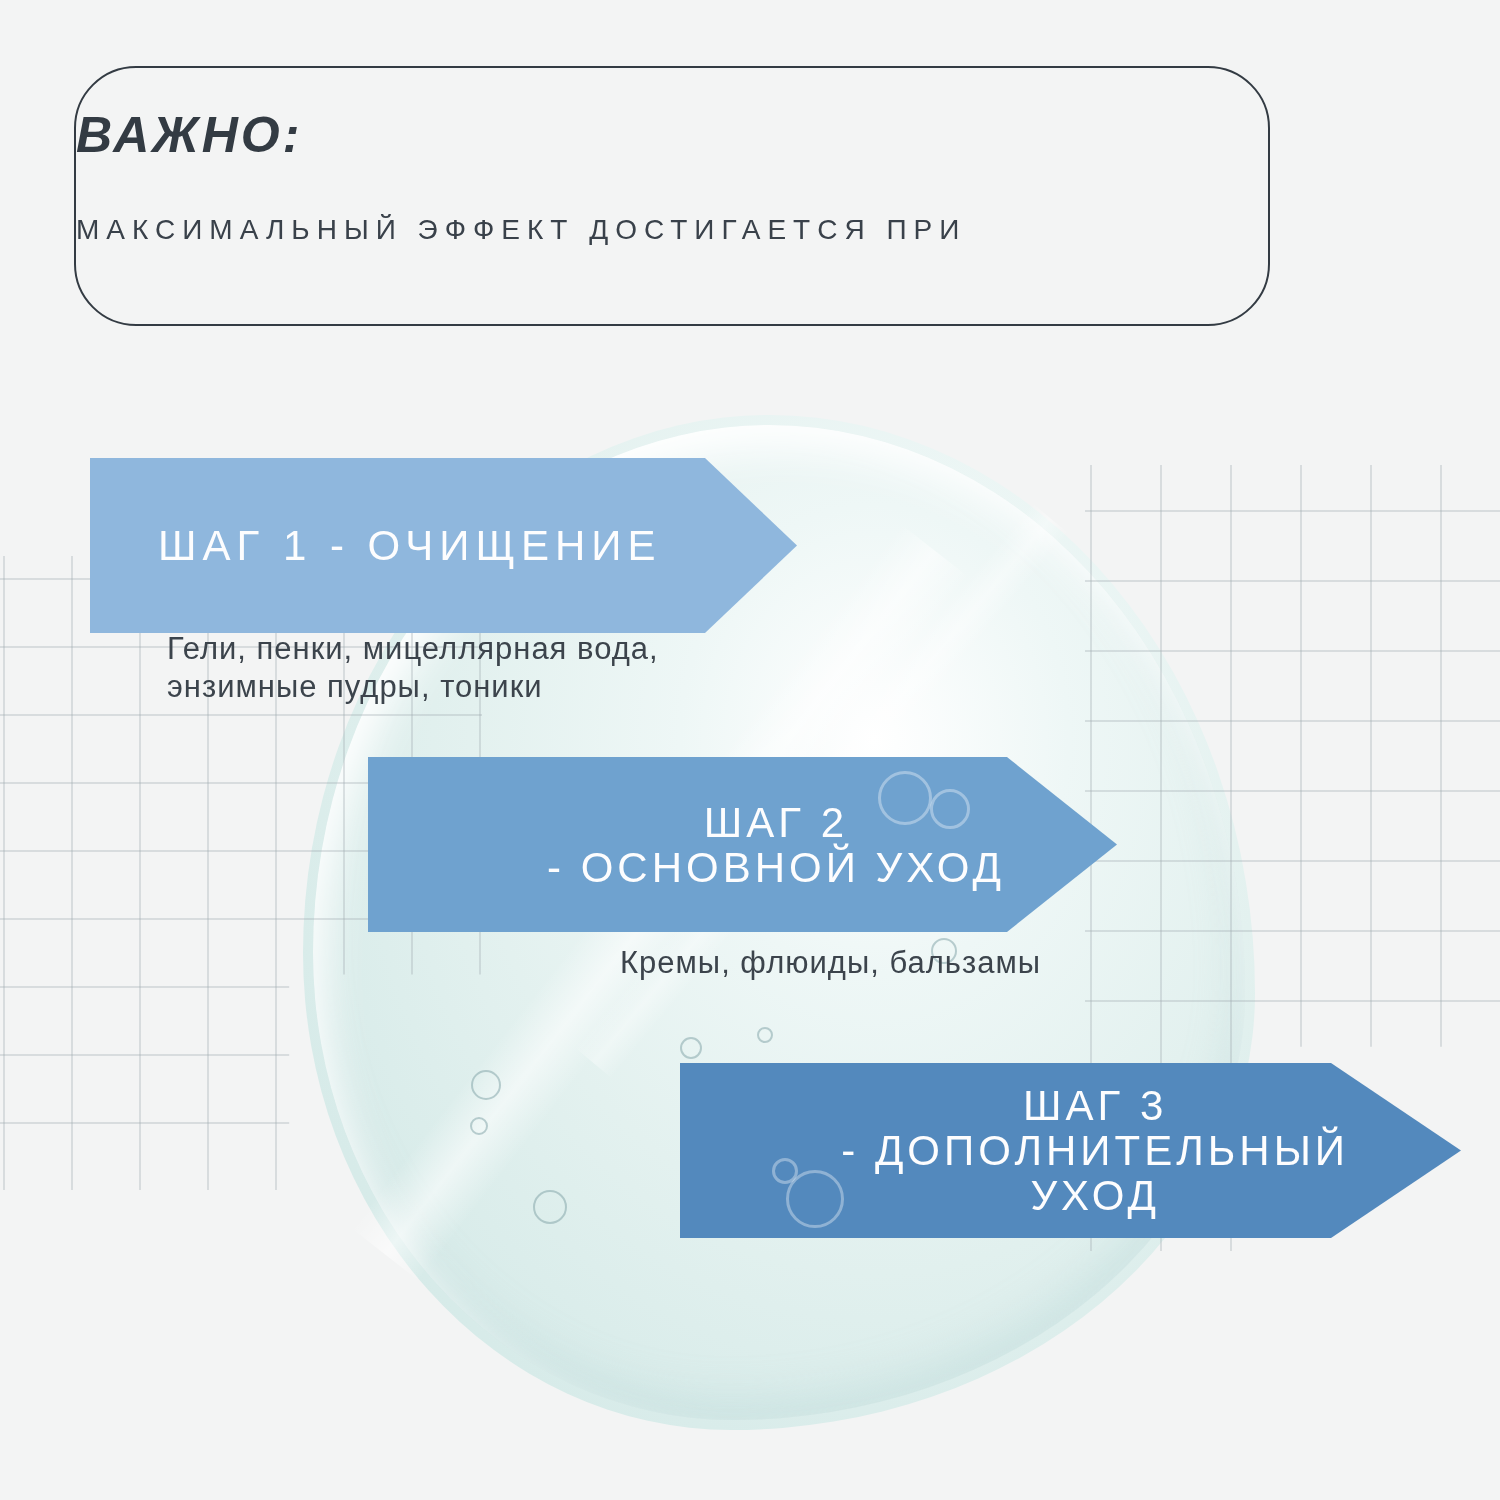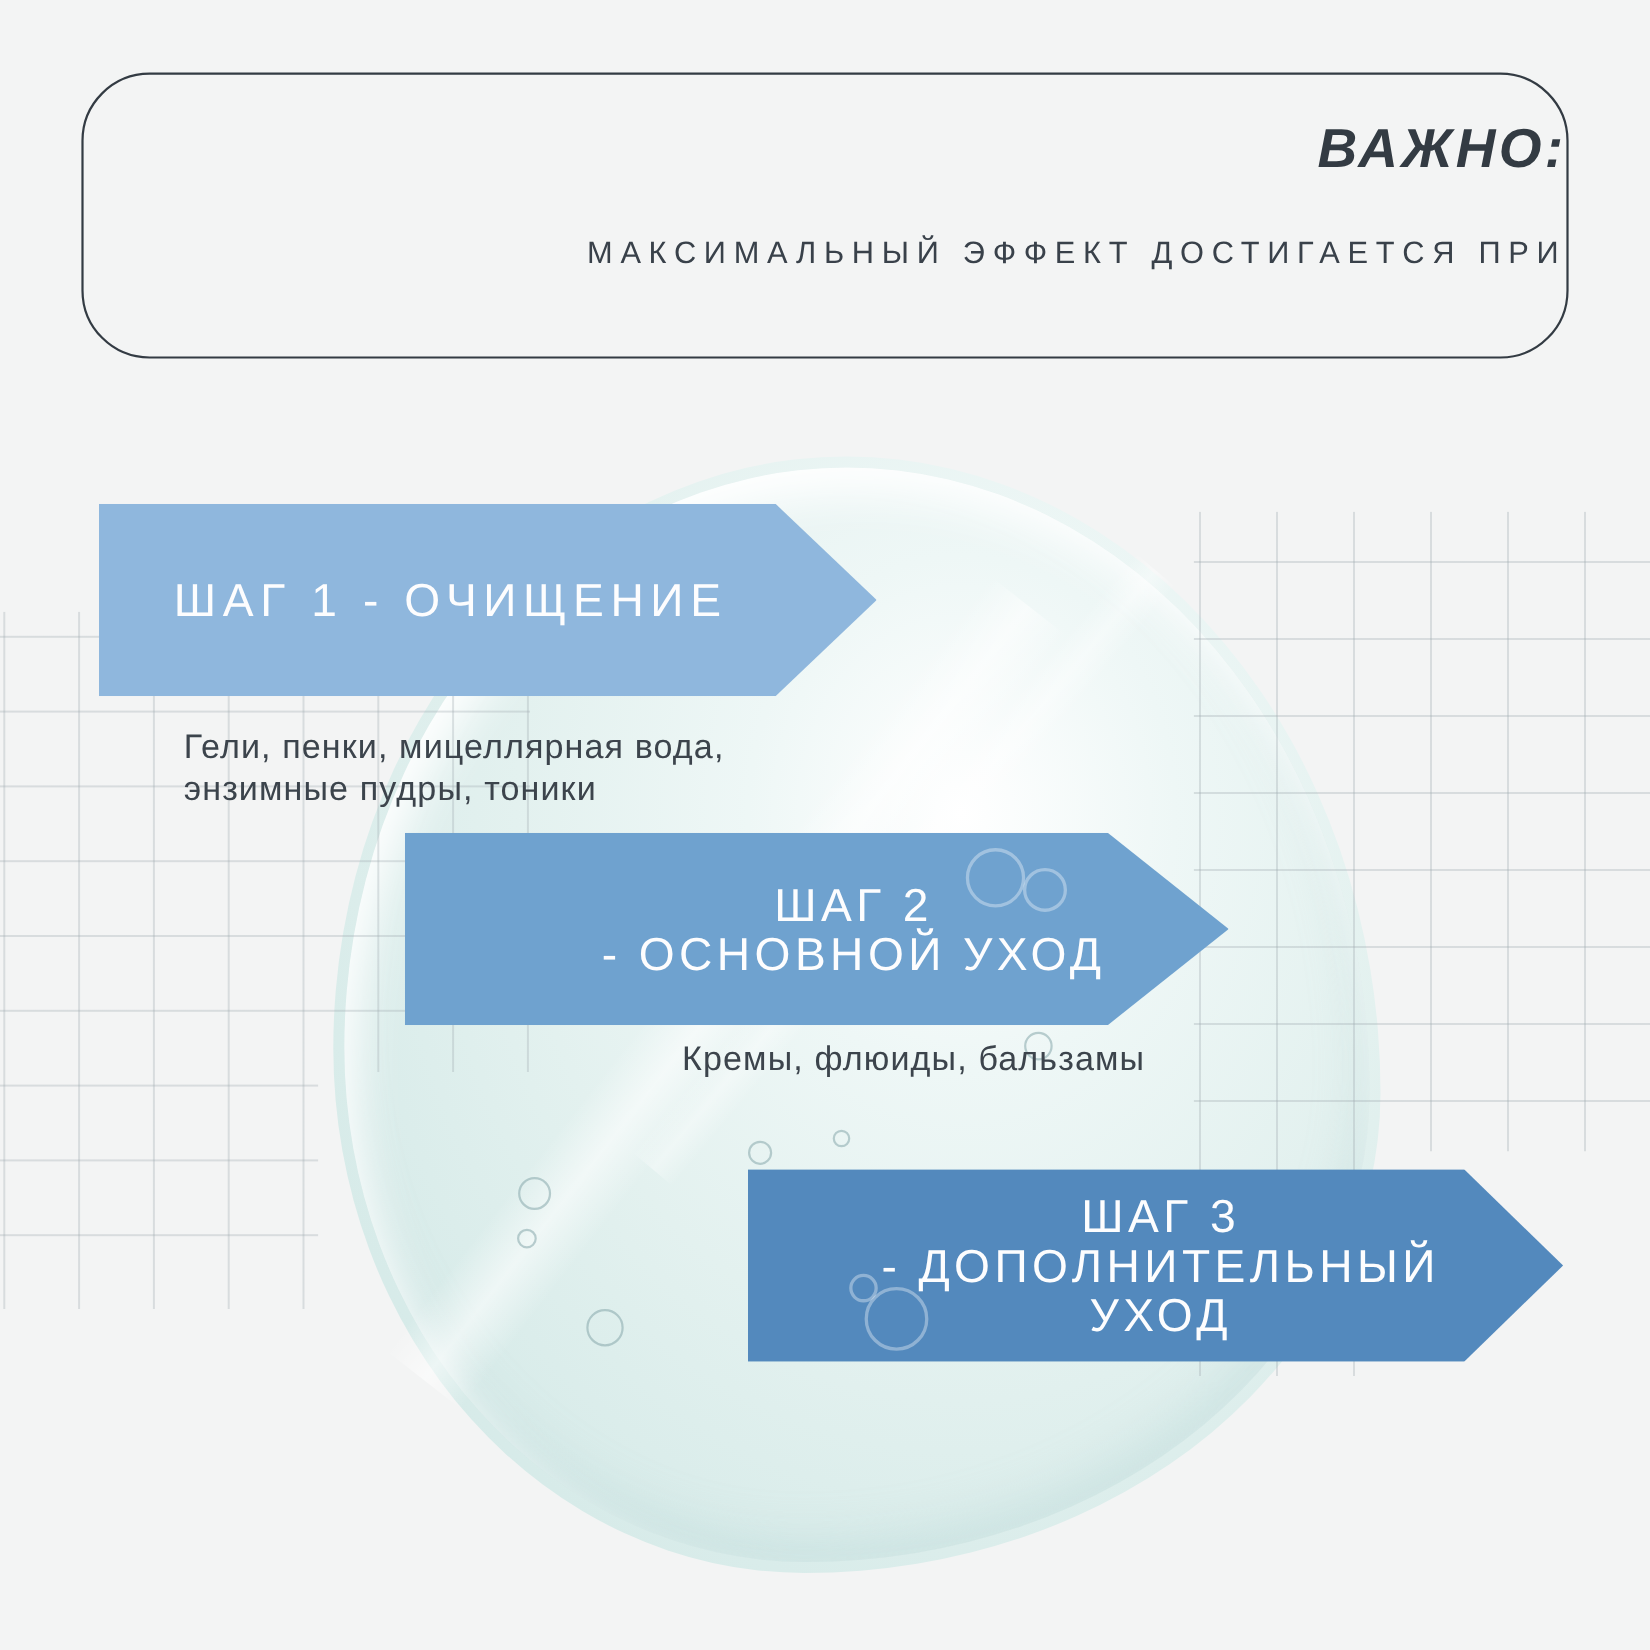--- a/index.html
+++ b/index.html
@@ -45,23 +45,23 @@
   .blob-streak2 {
     position:absolute; left:52%; top:2%; width:5%; height:70%;
     background:linear-gradient(90deg, transparent, rgba(255,255,255,0.4), transparent);
     transform:rotate(40deg);
   }
   
   .bubble { position:absolute; border-radius:50%; border:2px solid rgba(134,168,172,0.55); }
   .bubble.light { border-color:rgba(255,255,255,0.35); border-width:3px; }
   
   .notice {
-    position:absolute; left:74px; top:66px; width:1352px; height:260px;
+    position:absolute; left:74px; top:66px; width:1196px; height:260px;
     border:2px solid #333b43; border-radius:62px;
-    display:flex; flex-direction:column; align-items:flex-end;
+    display:flex; flex-direction:column; align-items:flex-start;
     box-sizing:border-box;
   }
   .notice-title {
     margin-top:38px; font-size:50px; font-style:italic; font-weight:600;
     letter-spacing:3px; color:#333b43;
   }
   .notice-sub {
     margin-top:42px; text-align:center;
     font-size:28px; letter-spacing:7px; line-height:47px; color:#39414a;
   }
@@ -75,21 +75,21 @@
   .banner2 .banner-label,
   .banner3 .banner-label {
     margin-left:auto; margin-right:112px; text-align:center;
     font-size:42px; letter-spacing:4px; line-height:45px;
   }
   
   .desc {
     position:absolute; color:#3c444c; font-size:31px; line-height:38px;
     letter-spacing:1px; white-space:pre-line;
   }
-  .desc1 { left:167px; top:660px; }
+  .desc1 { left:167px; top:630px; }
   .desc2 { left:620px; top:944px; }
   .desc3 { left:963px; top:1229px; }
 </style>
 </head>
 <body>
 
 <div class="page">
 
   <div class="blob">
     <div class="blob-rim"></div>
@@ -119,21 +119,21 @@
   </div>
   <div class="desc desc1">Гели, пенки, мицеллярная вода,
 энзимные пудры, тоники</div>
 
   <div class="banner banner2" style="background: rgb(111, 162, 207);">
     <div class="banner-label">ШАГ 2
 - ОСНОВНОЙ УХОД</div>
   </div>
   <div class="desc desc2">Кремы, флюиды, бальзамы</div>
 
-  <div class="banner banner3" style="background: rgb(83, 137, 189);">
+  <div class="banner banner3" style="background: rgb(83, 137, 189); padding-left: 40px;">
     <div class="banner-label">ШАГ 3
 - ДОПОЛНИТЕЛЬНЫЙ
 УХОД</div>
   </div>
 
   <div class="bubble light" style="left:878px; top:771px; width:48px; height:48px;"></div>
   <div class="bubble light" style="left:930px; top:789px; width:34px; height:34px;"></div>
   <div class="bubble light" style="left:786px; top:1170px; width:52px; height:52px;"></div>
   <div class="bubble light" style="left:772px; top:1158px; width:20px; height:20px;"></div>
 

